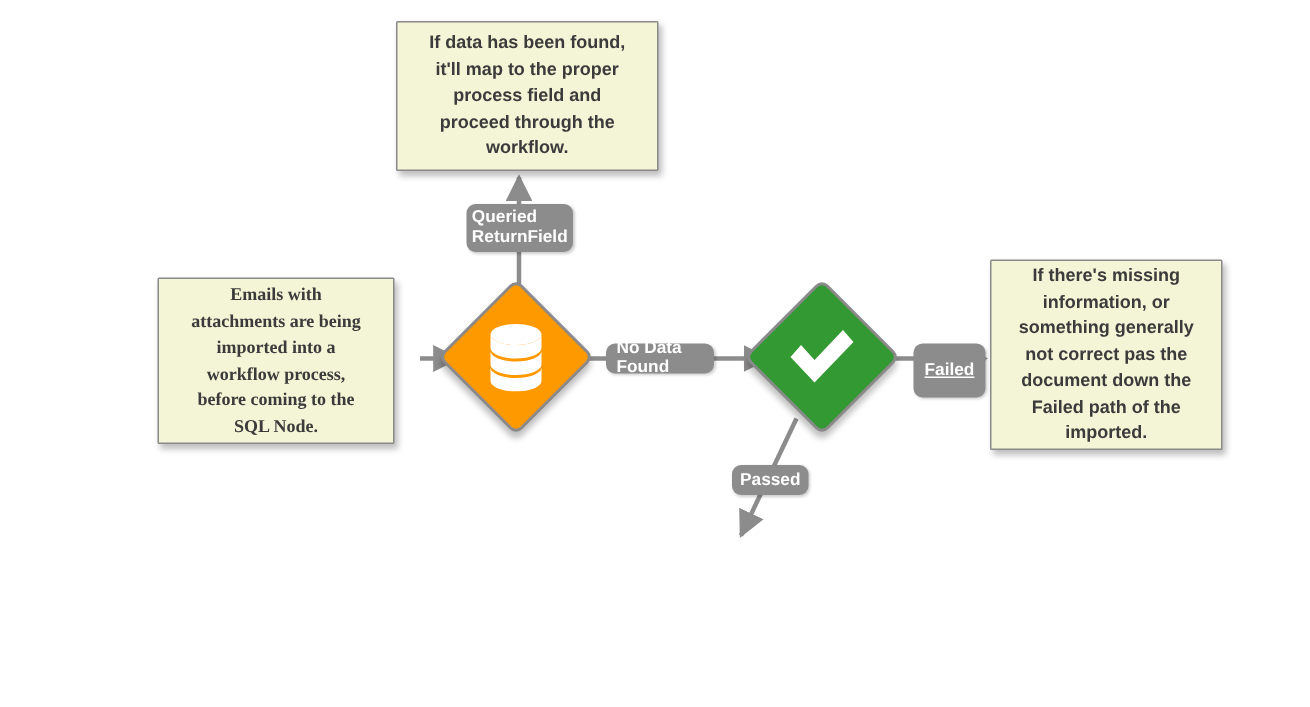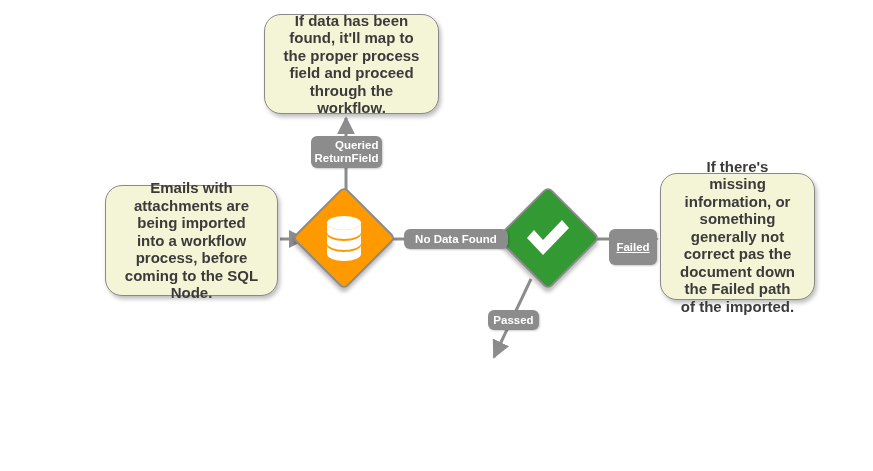--- a/index.html
+++ b/index.html
@@ -25,35 +25,35 @@
     width: 873px;
     height: 471px;
   }
 
   
   .note {
     position: absolute;
     box-sizing: border-box;
     background: #f4f4d6;
     border: 1px solid #8a8a8a;
-    border-radius: 17px;
+    border-radius: 1px;
     box-shadow: 2px 3px 4px rgba(0,0,0,0.26);
     color: #3b3b3b;
-    font-size: 15px;
+    font-size: 12px;
     font-weight: bold;
     line-height: 17.5px;
     text-align: center;
     display: flex;
     align-items: center;
     justify-content: center;
     padding: 6px 17px;
     white-space: pre-line;
   }
   .note-top    { left: 264px; top: 14px;  width: 175px; height: 100px; }
-  .note-left   { left: 105px; top: 185px; width: 173px; height: 111px; }
+  .note-left   { left: 105px; top: 185px; width: 158px; height: 111px; font-family: Liberation Serif, serif; }
   .note-right  { left: 660px; top: 173px; width: 155px; height: 127px; }
   .note-bottom { left: 401px; top: 360px; width: 175px; height: 87px; }
 
   
   .diamond {
     position: absolute;
     width: 74px;
     height: 74px;
     transform: rotate(45deg);
     border: 2px solid #8a8a8a;
@@ -89,30 +89,30 @@
   
   .edge-label {
     position: absolute;
     box-sizing: border-box;
     background: #8c8c8c;
     border-radius: 6px;
     color: #ffffff;
     font-size: 11.5px;
     font-weight: bold;
     line-height: 13px;
-    text-align: right;
+    text-align: left;
     display: flex;
     align-items: center;
     justify-content: center;
     padding: 3px 7px;
     white-space: pre-line;
     box-shadow: 1px 1px 2px rgba(0,0,0,0.2);
   }
   #label-queried   { left: 311px; top: 136px; width: 71px; height: 32px; }
-  #label-nodata    { left: 404px; top: 229px; width: 104px; height: 20px; }
+  #label-nodata    { left: 404px; top: 229px; width: 72px; height: 20px; }
   #label-failed    { left: 609px; top: 229px; width: 48px; height: 36px; text-decoration: underline; }
   #label-passed    { left: 488px; top: 310px; width: 51px; height: 20px; }
 </style>
 </head>
 <body>
 
 <div id="canvas">
 
   <svg id="edge-layer" viewBox="0 0 873 471" xmlns="http://www.w3.org/2000/svg">
     <defs>

